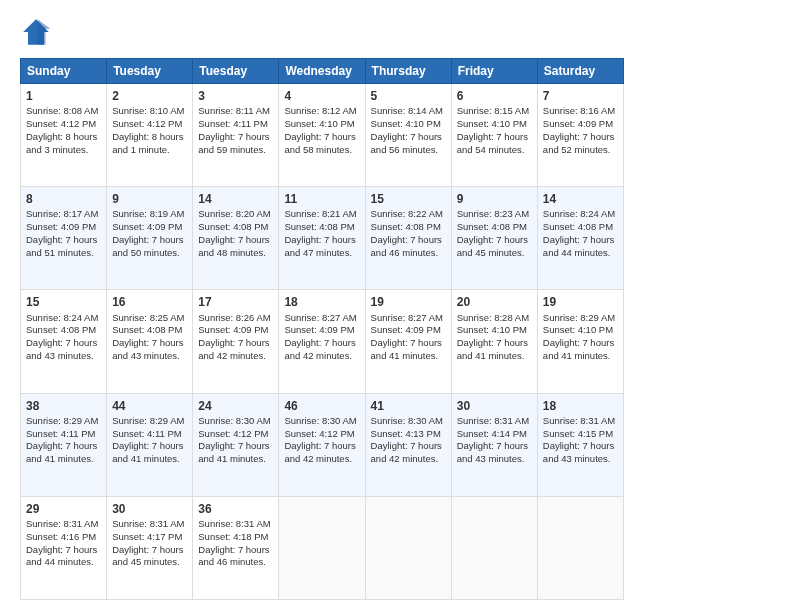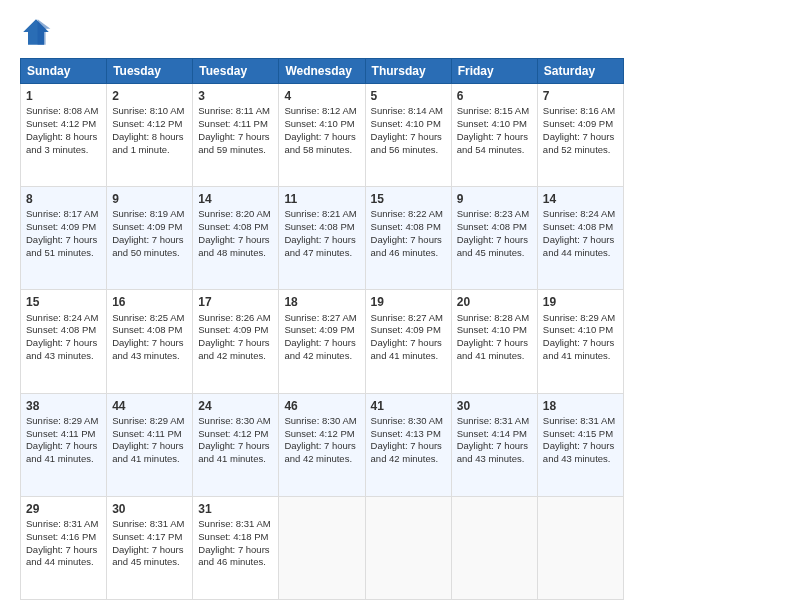--- a/index.html
+++ b/index.html
@@ -163,21 +163,21 @@
           <td><span class="day-number">44</span>Sunrise: 8:29 AM<br>Sunset: 4:11 PM<br>Daylight: 7 hours and 41 minutes.</td>
           <td><span class="day-number">24</span>Sunrise: 8:30 AM<br>Sunset: 4:12 PM<br>Daylight: 7 hours and 41 minutes.</td>
           <td><span class="day-number">46</span>Sunrise: 8:30 AM<br>Sunset: 4:12 PM<br>Daylight: 7 hours and 42 minutes.</td>
           <td><span class="day-number">41</span>Sunrise: 8:30 AM<br>Sunset: 4:13 PM<br>Daylight: 7 hours and 42 minutes.</td>
           <td><span class="day-number">30</span>Sunrise: 8:31 AM<br>Sunset: 4:14 PM<br>Daylight: 7 hours and 43 minutes.</td>
           <td><span class="day-number">18</span>Sunrise: 8:31 AM<br>Sunset: 4:15 PM<br>Daylight: 7 hours and 43 minutes.</td>
         </tr>
         <tr>
           <td><span class="day-number">29</span>Sunrise: 8:31 AM<br>Sunset: 4:16 PM<br>Daylight: 7 hours and 44 minutes.</td>
           <td><span class="day-number">30</span>Sunrise: 8:31 AM<br>Sunset: 4:17 PM<br>Daylight: 7 hours and 45 minutes.</td>
-          <td><span class="day-number">31</span>Sunrise: 8:31 AM<br>Sunset: 4:18 PM<br>Daylight: 7 hours and 46 minutes.</td>
+          <td><span class="day-number">36</span>Sunrise: 8:31 AM<br>Sunset: 4:18 PM<br>Daylight: 7 hours and 46 minutes.</td>
           <td class="empty-cell"></td>
           <td class="empty-cell"></td>
           <td class="empty-cell"></td>
           <td class="empty-cell"></td>
         </tr>
       </tbody>
   </table>
 </div>
 
 </body></html>

